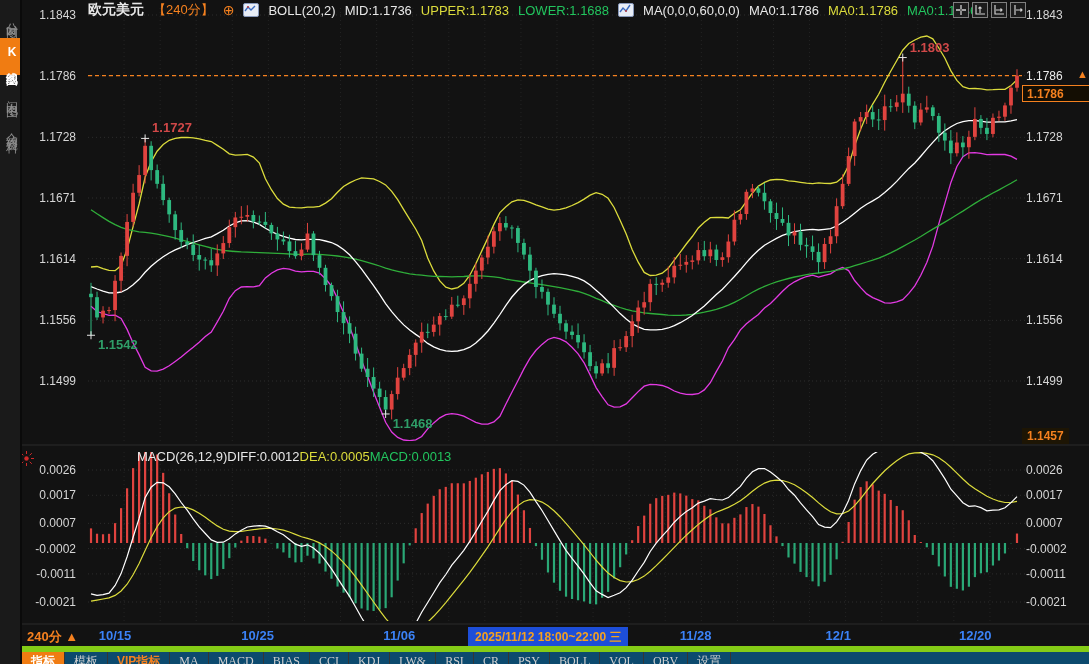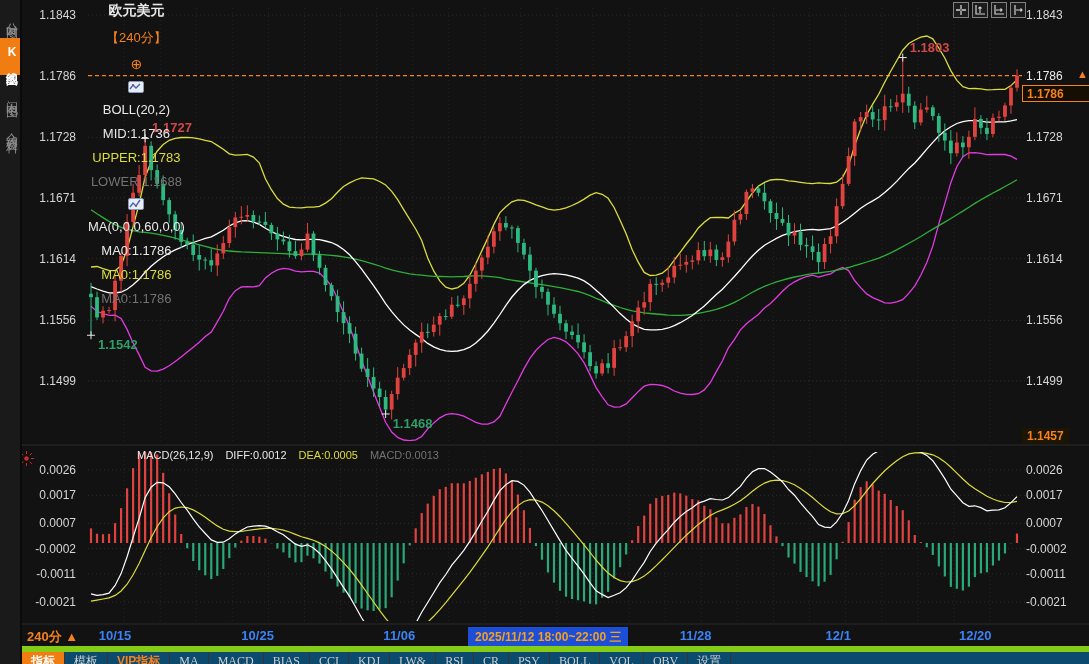--- a/index.html
+++ b/index.html
@@ -2,39 +2,39 @@
 <html><head>
 <meta charset="utf-8">
 <style>
   html,body{margin:0;padding:0;background:#000;}
   .app{position:relative;width:1089px;height:664px;background:#121212;font-family:"Liberation Sans",sans-serif;overflow:hidden;}
   
   .sidebar{position:absolute;left:0;top:0;width:22px;height:664px;background:#1a1a1a;border-right:2px solid #0a0a0a;z-index:6;display:flex;flex-direction:column;align-items:center;padding-top:6px;box-sizing:border-box;}
   .side-tab{writing-mode:vertical-rl;text-orientation:upright;color:#8f8f8f;font-size:12px;letter-spacing:3px;padding:7px 0;margin-bottom:9px;width:20px;text-align:center;cursor:pointer;}
   .side-tab.active{background:#f07c12;color:#fff;font-weight:bold;}
   
-  .chart-header{position:absolute;left:88px;top:2px;height:16px;display:flex;gap:9px;align-items:center;font-size:13px;color:#e8e8e8;white-space:nowrap;z-index:3;flex-direction:column;}
+  .chart-header{position:absolute;left:88px;top:2px;height:16px;display:flex;gap:9px;align-items:center;font-size:13px;color:#e8e8e8;white-space:nowrap;z-index:3;}
   .hdr-symbol{font-weight:bold;font-size:14px;}
   .hdr-orange{color:#f5811f;}
   .hdr-yellow{color:#dcdc3c;}
-  .hdr-mag{color:#737373;}
+  .hdr-mag{color:#22c55e;}
   .plus-icon{color:#f5811f;font-size:14px;cursor:pointer;}
   .mini-chart-icon{width:14px;height:12px;background:#e8edf6;border:1px solid #8899bb;border-radius:2px;display:inline-block;cursor:pointer;}
   .hdr-tools{position:absolute;left:953px;top:2px;display:flex;gap:3px;z-index:3;}
   .tool-btn{width:14px;height:14px;border:1px solid #808080;background:#1c1c1c;display:flex;align-items:center;justify-content:center;cursor:pointer;}
   svg.tb{display:block;}
   
   #chart-svg{position:absolute;left:0;top:0;z-index:1;}
   
   .tick-last{position:absolute;left:1026px;top:69px;color:#ececec;font-size:12px;z-index:2;}
   .tick-last-arrow{position:absolute;left:1077px;top:68px;color:#f5811f;font-size:11px;z-index:2;}
   .price-box{position:absolute;left:1022px;top:85px;width:62px;height:15px;border:1px solid #f5811f;background:#140e03;color:#f5811f;font-size:12px;font-weight:bold;display:flex;align-items:center;padding-left:4px;z-index:2;}
   .range-low{position:absolute;left:1022px;top:428px;background:#1d1504;color:#f5811f;font-size:12px;font-weight:bold;padding:1px 5px;z-index:2;}
   
-  .macd-header{position:absolute;left:137px;top:449px;display:flex;gap:12px;font-size:11px;color:#e8e8e8;z-index:2;white-space:nowrap;}
+  .macd-header{position:absolute;left:137px;top:449px;display:flex;font-size:13px;color:#e8e8e8;z-index:2;white-space:nowrap;}
   .alert-icon{position:absolute;left:19px;top:451px;z-index:2;}
   
   .period-label{position:absolute;left:27px;top:628px;color:#f5811f;font-size:13px;font-weight:bold;z-index:2;cursor:pointer;}
   .xlabel{position:absolute;top:628px;transform:translateX(-50%);color:#3b82f6;font-size:13px;font-weight:bold;z-index:2;}
   .crosshair-date{position:absolute;top:627px;left:468px;background:#1d4ed8;color:#f5a11f;font-size:12px;font-weight:bold;padding:2px 7px;z-index:3;white-space:nowrap;}
   
   .toolbar{position:absolute;left:22px;right:0;top:646px;height:18px;background:#0c4a6e;border-top:6px solid #84cc16;display:flex;align-items:stretch;font-size:12px;color:#cfcfcf;z-index:4;}
   .tab{padding:0 9px;border-right:1px solid #353535;display:flex;align-items:center;cursor:pointer;white-space:nowrap;}
   .tab.active{background:#f07c12;color:#fff;font-weight:bold;}
   .tab.vip{color:#f5811f;font-weight:bold;}

